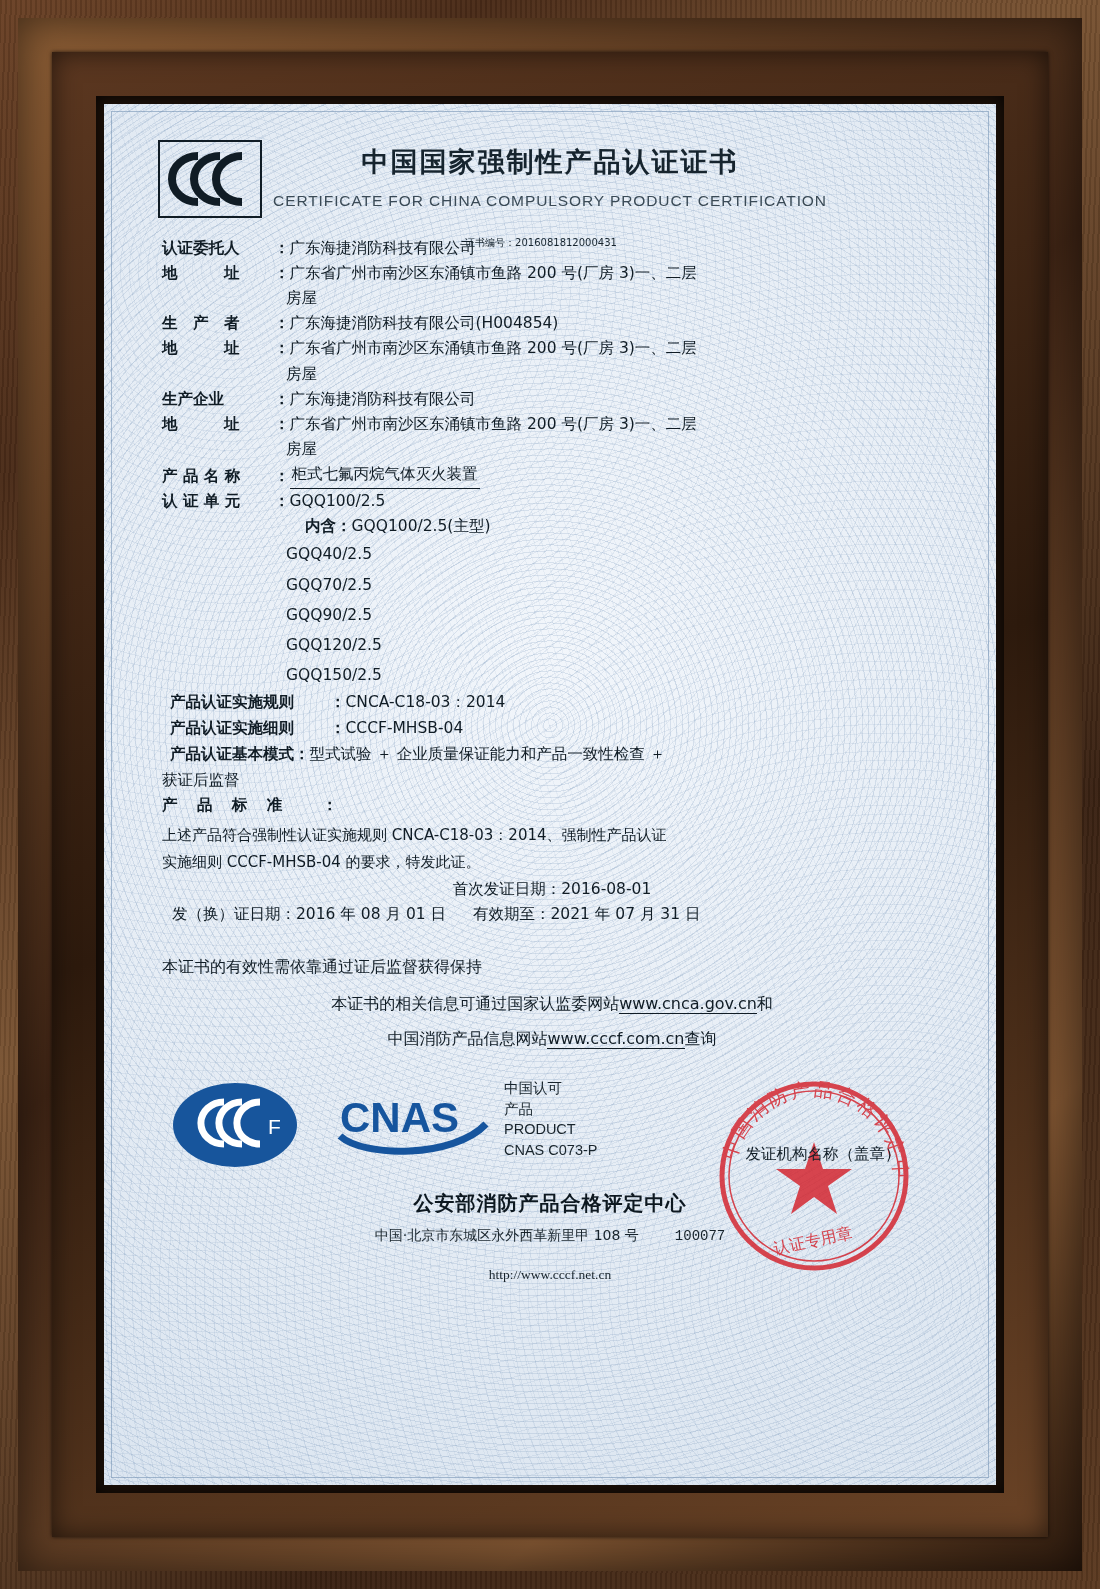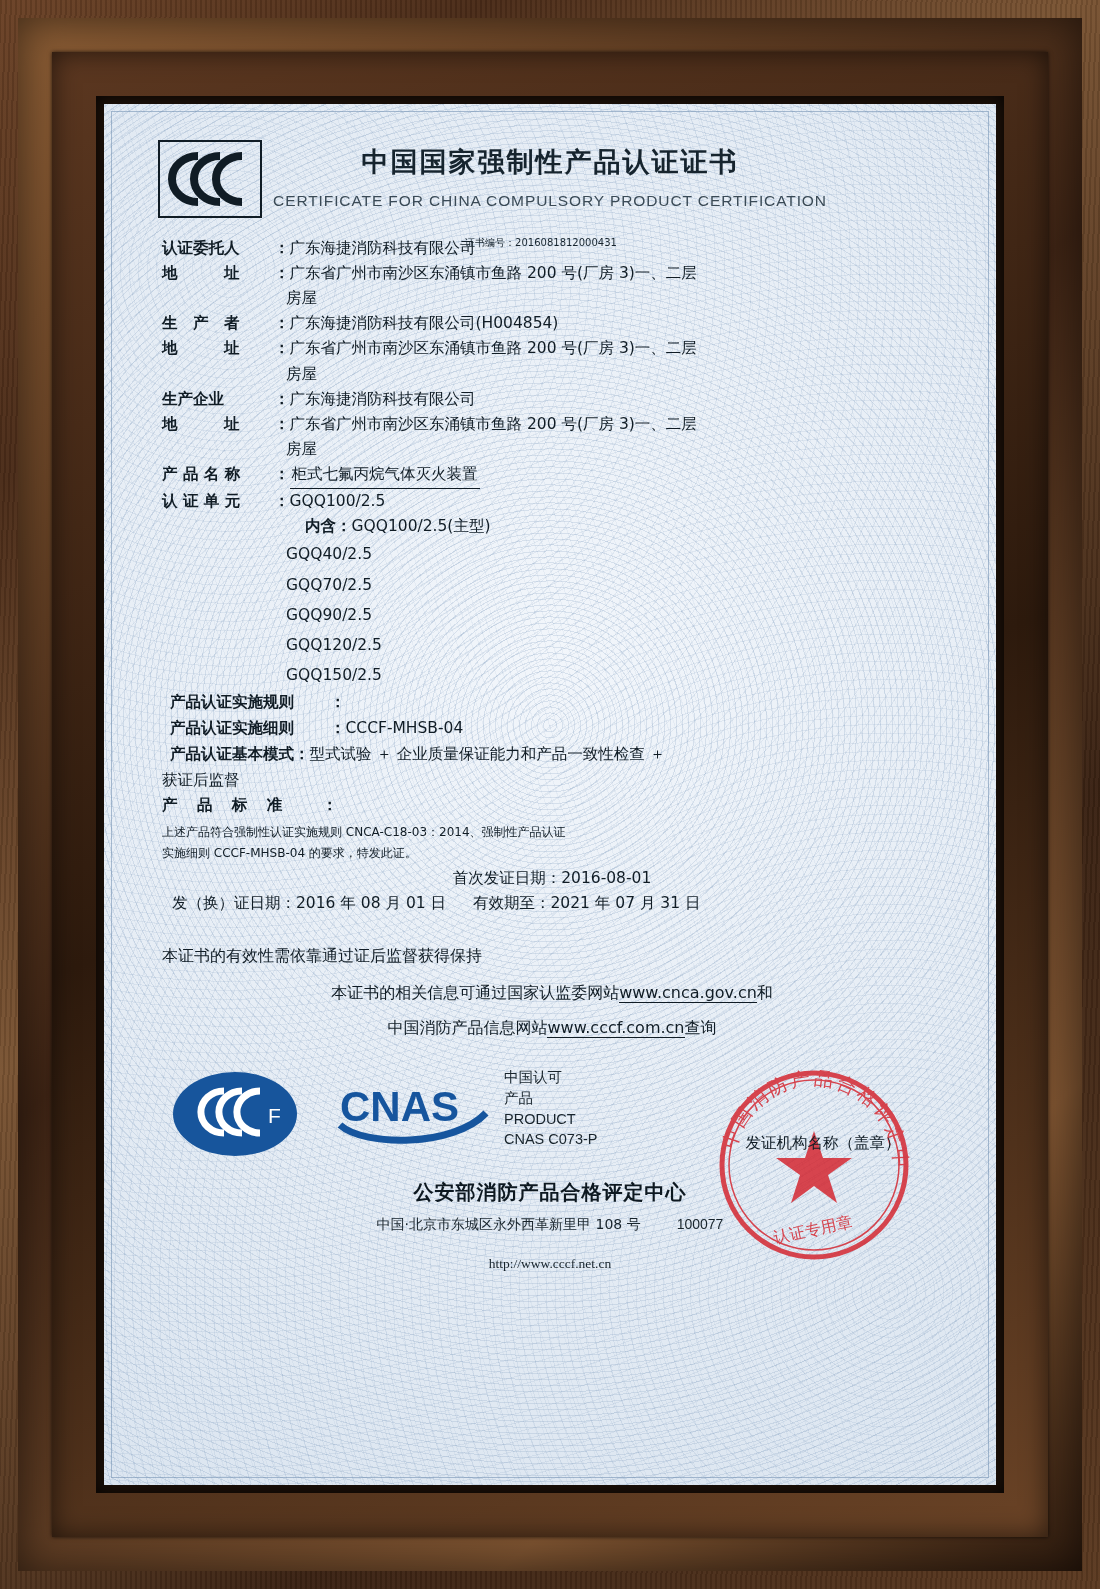--- a/index.html
+++ b/index.html
@@ -73,35 +73,35 @@
     text-align:center;font-size:15.5px;letter-spacing:.9px;color:#3a4a56;
     font-family:"Liberation Sans", sans-serif;margin-top:12px;
   }
   .cert-no{
     text-align:center;font-size:10px;color:#16242e;margin-top:26px;padding-right:18px;
     font-family:"DejaVu Sans", sans-serif;
   }
 
   
   .body{margin-top:6px;padding:0 14px 0 18px;color:#101c25;}
-  .row{display:flex;align-items:flex-start;line-height:1.62;font-size:15.5px;}
+  .row{display:flex;align-items:flex-end;line-height:1.62;font-size:15.5px;}
   .lbl{
     flex:0 0 112px;font-weight:bold;font-family:"DejaVu Sans", sans-serif;
     letter-spacing:0;white-space:nowrap;
   }
   .lbl.wide{flex:0 0 196px;letter-spacing:0;}
   .colon{flex:0 0 12px;font-weight:bold;font-family:"DejaVu Sans", sans-serif;}
   .val{flex:1 1 auto;font-family:"DejaVu Sans", sans-serif;font-size:15.5px;}
   .cont{padding-left:124px;font-family:"DejaVu Sans", sans-serif;font-size:15.5px;line-height:1.62;}
   .indent-unit{padding-left:62px;font-size:15.5px;font-family:"DejaVu Sans", sans-serif;}
   .unit-line{padding-left:124px;font-size:15.5px;font-family:"DejaVu Sans", sans-serif;line-height:1.95;}
   .prodname{border-bottom:1px solid #101c25;display:inline-block;padding:0 2px 1px 2px;}
   .blockrow{font-size:15.5px;line-height:1.7;font-family:"DejaVu Sans", sans-serif;}
   .bold{font-weight:bold;margin-left:8px;}
-  .statement{margin-top:4px;font-size:12px;line-height:1.75;font-family:"DejaVu Sans", sans-serif;}
+  .statement{margin-top:4px;font-size:15px;line-height:1.75;font-family:"DejaVu Sans", sans-serif;}
   .firstdate{margin-top:4px;text-align:center;font-size:15.5px;font-family:"DejaVu Sans", sans-serif;}
   .issue{margin-top:4px;font-size:15.5px;font-family:"DejaVu Sans", sans-serif;padding-left:10px;}
   .notice{margin-top:32px;text-align:left;font-size:16px;font-family:"DejaVu Sans", sans-serif;}
   .notice2{margin-top:16px;text-align:center;font-size:16px;font-family:"DejaVu Sans", sans-serif;}
   .notice3{margin-top:14px;text-align:center;font-size:16px;font-family:"DejaVu Sans", sans-serif;}
   .ul{border-bottom:1px solid #101c25;}
 
   
   .logos{position:relative;margin-top:22px;height:112px;}
   .cccf-badge{position:absolute;left:28px;top:6px;}
@@ -115,21 +115,21 @@
   }
   .issuer-label{
     position:absolute;right:28px;top:72px;width:210px;text-align:center;
     font-size:15.5px;font-family:"DejaVu Sans", sans-serif;color:#101c25;
   }
 
   
   .footer{margin-top:6px;text-align:center;}
   .org{font-size:20px;font-weight:bold;font-family:"DejaVu Sans", sans-serif;color:#0d1820;letter-spacing:1px;}
   .addr{margin-top:10px;font-size:14px;font-family:"DejaVu Sans", sans-serif;color:#17232b;}
-  .addr .zip{margin-left:36px;font-family:Liberation Sans, sans-serif;}
+  .addr .zip{margin-left:36px;font-family:Liberation Mono, monospace;}
   .site{margin-top:22px;font-size:13.5px;font-family:"Liberation Serif", serif;color:#17232b;}
 </style>
 </head>
 <body>
 
 <div class="frame">
   <div class="bevel-outer"></div>
   <div class="bevel-mid"></div>
   <div class="mat"></div>
 
@@ -217,20 +217,21 @@
         </div>
         <div class="unit-line">GQQ40/2.5</div>
         <div class="unit-line">GQQ70/2.5</div>
         <div class="unit-line">GQQ90/2.5</div>
         <div class="unit-line">GQQ120/2.5</div>
         <div class="unit-line">GQQ150/2.5</div>
 
         <div class="row">
           <span class="lbl wide bold" style="flex:0 0 160px;">产品认证实施规则</span>
           <span class="colon">：</span>
+          <span class="val">CNCA-C18-03：2014</span>
         </div>
 
         <div class="row">
           <span class="lbl wide bold" style="flex:0 0 160px;">产品认证实施细则</span>
           <span class="colon">：</span>
           <span class="val">CCCF-MHSB-04</span>
         </div>
 
         <div class="blockrow">
           <span class="bold">产品认证基本模式：</span><span>型式试验 ＋ 企业质量保证能力和产品一致性检查 ＋</span>

